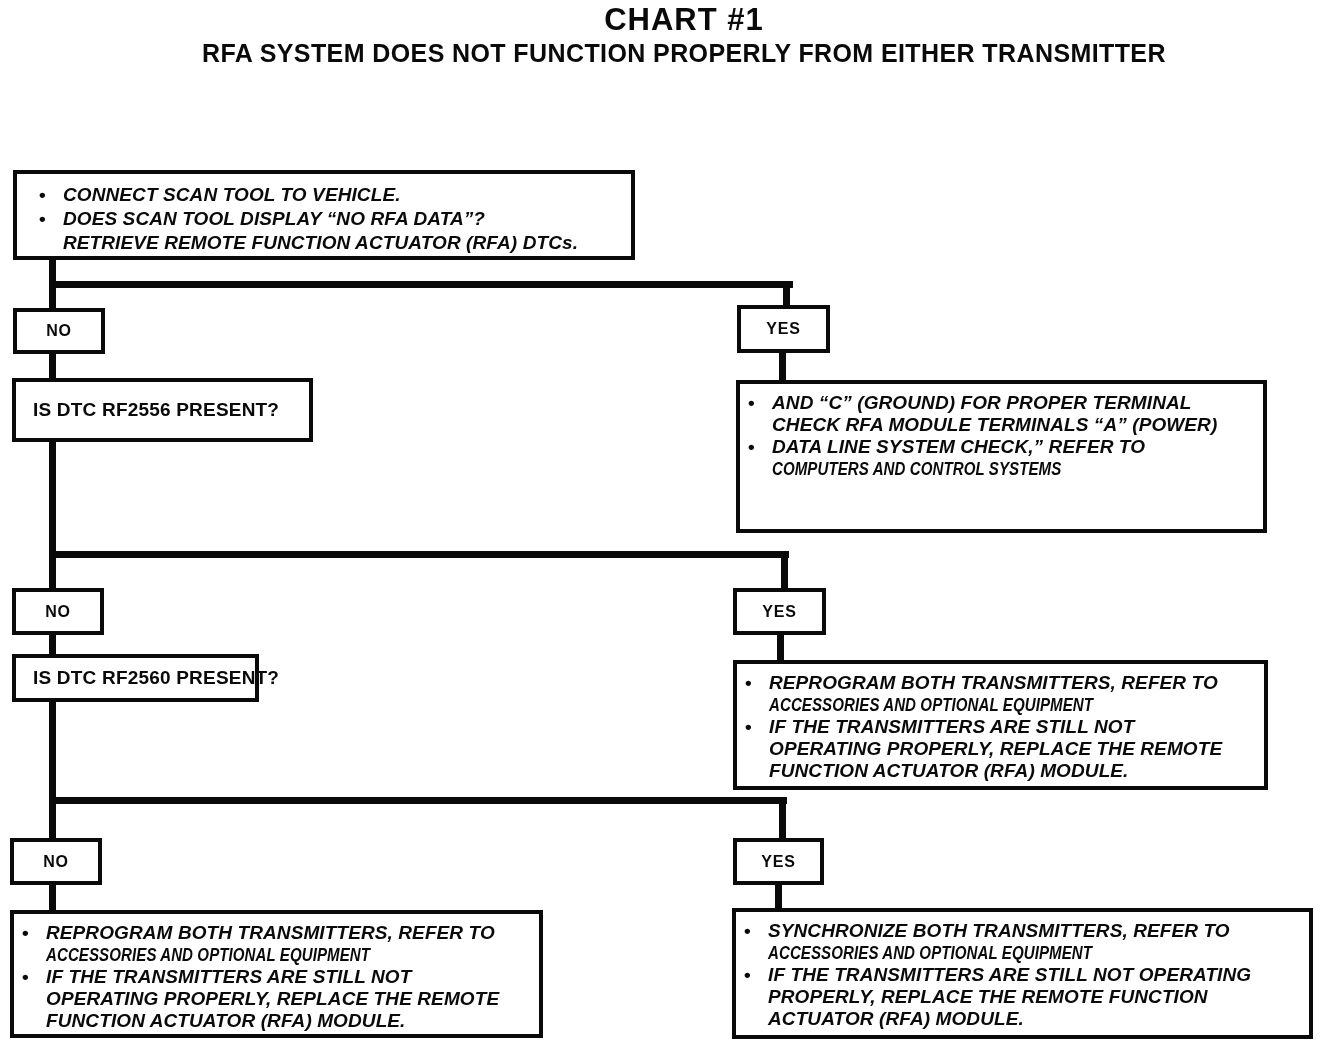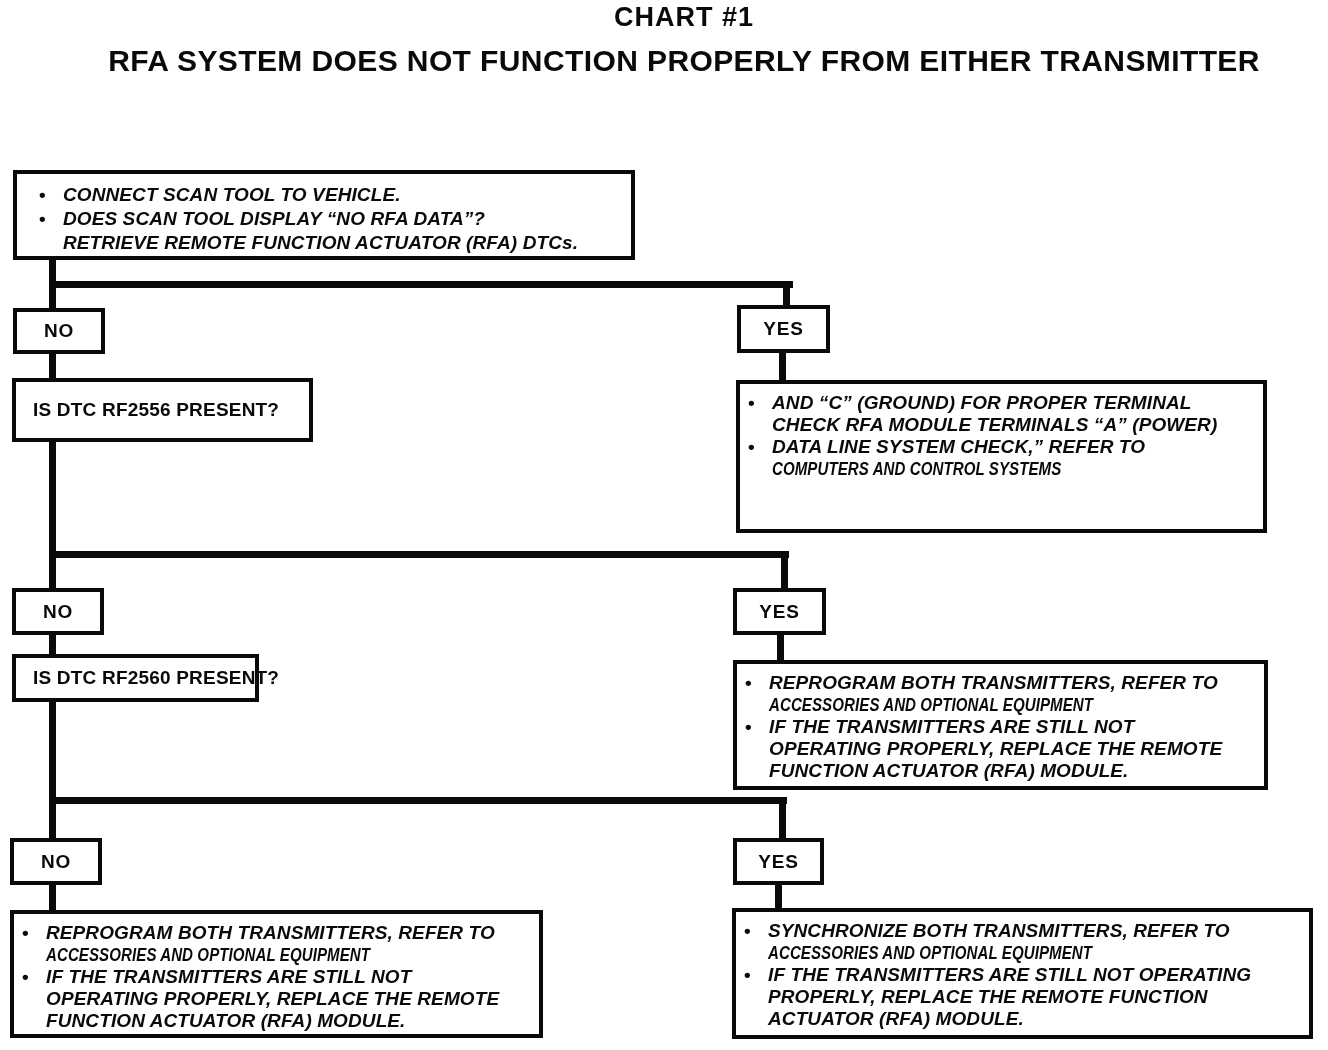--- a/index.html
+++ b/index.html
@@ -2,27 +2,27 @@
 <html><head>
 <meta charset="utf-8">
 <style>
   html, body { margin:0; padding:0; background:#ffffff; }
   .canvas {
     position:relative; width:1328px; height:1050px; background:#ffffff;
     font-family:"Liberation Sans", sans-serif; font-weight:700; color:#0a0a0a;
     overflow:hidden;
   }
   .title-block { position:absolute; left:40px; top:2px; width:1288px; text-align:center; }
-  .title-line1 { font-size:27px; letter-spacing:1px; }
-  .title-line2 { font-size:30px; letter-spacing:0.4px; margin-top:11px; }
+  .title-line1 { font-size:31px; letter-spacing:1px; }
+  .title-line2 { font-size:25px; letter-spacing:0.4px; margin-top:1px; }
 
   .conn { position:absolute; background:#0a0a0a; }
 
   .box { position:absolute; border:4px solid #0a0a0a; background:#ffffff; box-sizing:border-box; }
-  .label-box { display:flex; align-items:center; justify-content:center; font-size:19px; letter-spacing:0.8px; }
+  .label-box { display:flex; align-items:center; justify-content:center; font-size:16px; letter-spacing:0.8px; }
   .question-box { display:flex; align-items:center; padding-left:17px; font-size:19px; letter-spacing:0.2px; white-space:nowrap; }
   .content-box { padding:8px 6px 4px 8px; font-size:19px; }
   .content-box.wide-indent { padding-left:22px; padding-top:9px; }
 
   .bullet-row { display:flex; align-items:flex-start; }
   .bullet-glyph { flex:0 0 24px; width:24px; line-height:22px; font-size:19px; }
   .bullet-lines { flex:1 1 auto;font-style:italic; }
   .bullet-lines .line { line-height:22px; white-space:nowrap; letter-spacing:0.1px; }
   .lh24 .bullet-glyph { line-height:24px; }
   .lh24 .bullet-lines .line { line-height:24px; }

